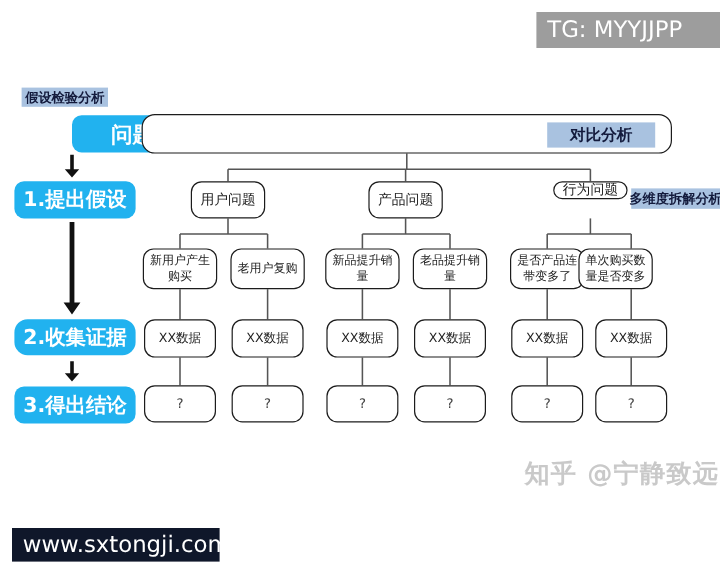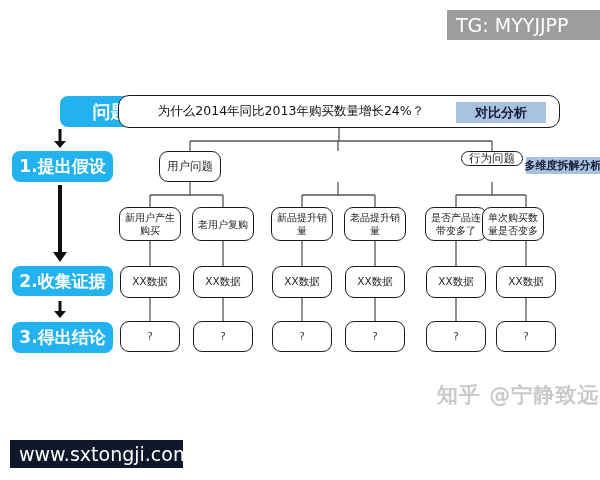--- a/index.html
+++ b/index.html
@@ -78,32 +78,33 @@
     </g>
     <g fill="#111">
       <path d="M58.5,129 L61.5,129 L61.5,141 L66,141 L60,148 L54,141 L58.5,141 Z"></path>
       <path d="M58,185 L62,185 L62,252 L67,252 L60,262 L53,252 L58,252 Z"></path>
       <path d="M58.5,301 L61.5,301 L61.5,311 L66,311 L60,318 L54,311 L58.5,311 Z"></path>
     </g>
   </svg>
 
   <div class="abs graybar" style="left:447px;top:10px;width:153px;height:30px;font-size:19px;">TG: MYYJJPP</div>
 
+  <div class="abs tag" style="left:18px;top:73px;width:72px;height:16px;">假设检验分析</div>
 
   <div class="abs bluebox" style="left:12px;top:96px;width:101px;height:31px;font-size:18px;margin-left:48px;">问题</div>
   <div class="abs bluebox" style="left:12px;top:151px;width:101px;height:31px;font-size:17px;">1.提出假设</div>
-  <div class="abs bluebox" style="left:12px;top:266px;width:101px;height:30px;font-size:17px;">2.收集证据</div>
+  <div class="abs bluebox" style="left:12px;top:266px;width:101px;height:30px;font-size:17px;border-radius:11px;">2.收集证据</div>
   <div class="abs bluebox" style="left:12px;top:322px;width:101px;height:31px;font-size:17px;">3.得出结论</div>
 
   <div class="abs wbox" style="left:118px;top:95px;width:442px;height:33px;border-radius:11px;">
-    <span style="font-size:12.5px;color:#111;margin-right:96px;">为什么2014年同比2013年购买数量增长24%？</span>
     <div class="abs tag" style="right:13px;top:6px;width:90px;height:21px;font-size:13px;">对比分析</div>
   </div>
 
   <div class="abs wbox branch" style="left:159px;top:151px;width:62px;height:31px;">用户问题</div>
+  <div class="abs wbox branch" style="left:307px;top:151px;width:62px;height:31px;">产品问题</div>
   <div class="abs wbox branch" style="left:461px;top:151px;width:62px;height:15px;">行为问题</div>
 
   <div class="abs tag" style="left:526px;top:157px;width:74px;height:17px;">多维度拆解分析</div>
 
   <div class="abs wbox sub" style="left:119px;top:207px;width:62px;height:34px;">新用户产生购买</div>
   <div class="abs wbox sub" style="left:192px;top:207px;width:62px;height:34px;">老用户复购</div>
   <div class="abs wbox sub" style="left:271px;top:207px;width:62px;height:34px;">新品提升销量</div>
   <div class="abs wbox sub" style="left:344px;top:207px;width:62px;height:34px;">老品提升销量</div>
   <div class="abs wbox sub" style="left:425px;top:207px;width:62px;height:34px;">是否产品连带变多了</div>
   <div class="abs wbox sub" style="left:482px;top:207px;width:62px;height:34px;">单次购买数量是否变多</div>

